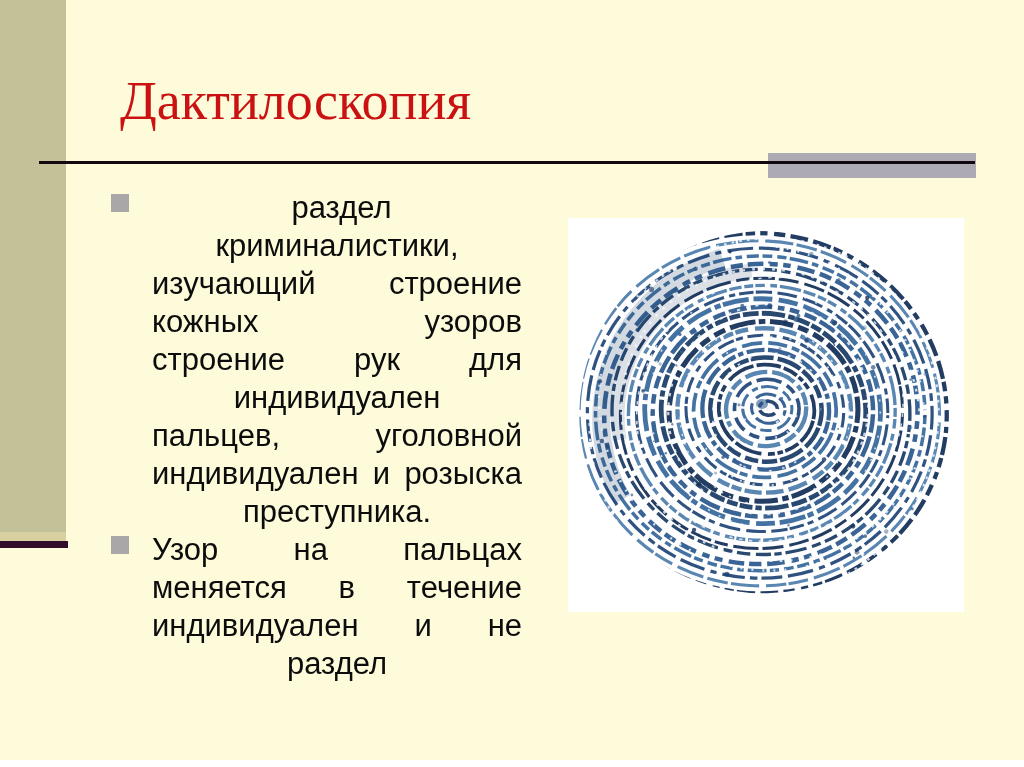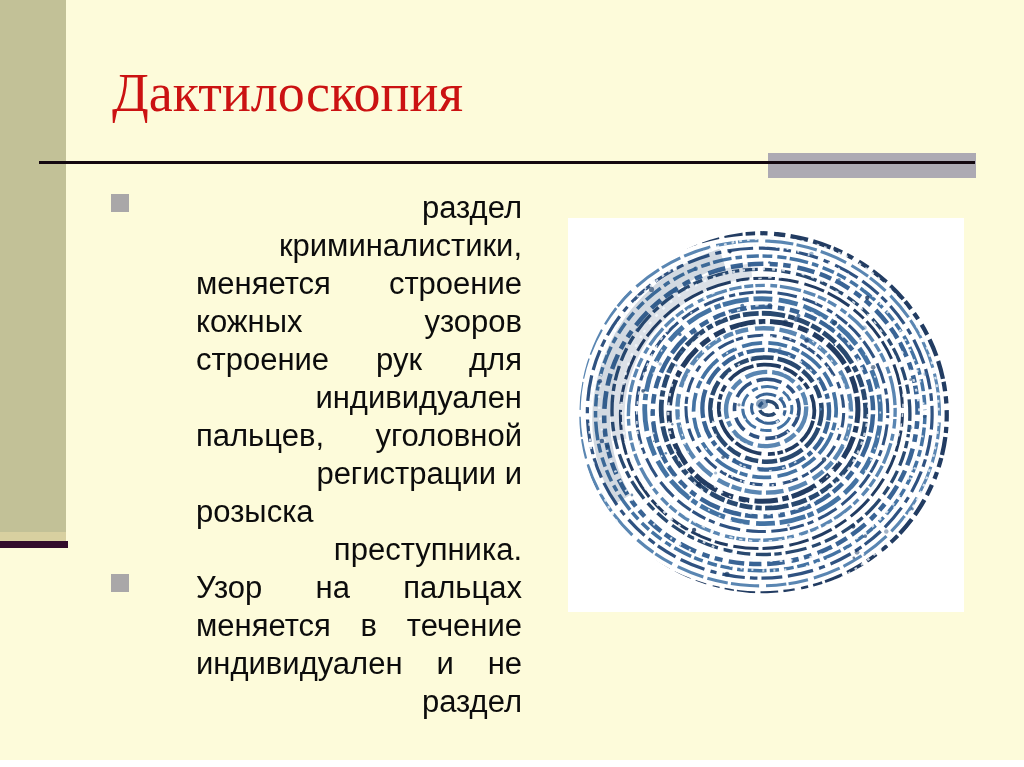--- a/index.html
+++ b/index.html
@@ -18,21 +18,21 @@
   .sidebar-strip {
     position:absolute; left:0; top:532px; width:66px; height:9px;
     background: var(--sidebar_strip, #D8D0A0);
   }
   .maroon-line {
     position:absolute; left:0; top:541px; width:68px; height:7px;
     background: var(--maroon_line, #330C2B);
   }
 
   .slide-title {
-    position:absolute; left:108px; top:58px; margin:4px;
+    position:absolute; left:108px; top:58px; margin:12px;
     font-family:"Liberation Serif", serif;
     font-weight:400;
     font-size:54px; line-height:62px;
     color: var(--title_red, #CB1212);
     white-space:nowrap;
   }
 
   .accent-bar {
     position:absolute; left:768px; top:153px; width:208px; height:25px;
     background: var(--accent_gray, #ADAAB3);
@@ -47,21 +47,21 @@
   .content {
     position:absolute; left:110px; top:189px; width:412px;
     font-size:31px; line-height:38px;
     color: var(--text, #0C0C0C);
   }
   .item { position:relative; padding-left:42px; }
   .sq {
     position:absolute; left:1px; top:5px; width:18px; height:18px;
     background: var(--bullet_square, #A9A7A8);
   }
-  .line { text-align:right;margin-left:44px; }
+  .line { text-align:center; }
   .line.j { text-align-last:justify; }
   .line.indent { padding-left:9px; }
 
   .imgbox {
     position:absolute; left:568px; top:218px; width:396px; height:394px;
     background: var(--image_bg, #FFFFFF);
   }
   .imgbox svg { display:block; }
 
   .bottom-strip {
@@ -82,26 +82,26 @@
 
   <div class="accent-bar"></div>
   <div class="title-rule"></div>
 
   <div class="content">
 
     <div class="item">
       <span class="sq"></span>
       <div class="line indent">раздел</div>
       <div class="line">криминалистики,</div>
-      <div class="line j">меняется строение</div>
+      <div class="line j">изучающий строение</div>
       <div class="line j">кожных узоров</div>
       <div class="line j">строение рук для</div>
       <div class="line">индивидуален</div>
       <div class="line j">пальцев, уголовной</div>
-      <div class="line j">регистрации и розыска</div>
+      <div class="line j">индивидуален и розыска</div>
       <div class="line">преступника.</div>
     </div>
 
     <div class="item">
       <span class="sq"></span>
       <div class="line j">Узор на пальцах</div>
       <div class="line j">меняется в течение</div>
       <div class="line j">индивидуален и не</div>
       <div class="line">раздел</div>
     </div>

